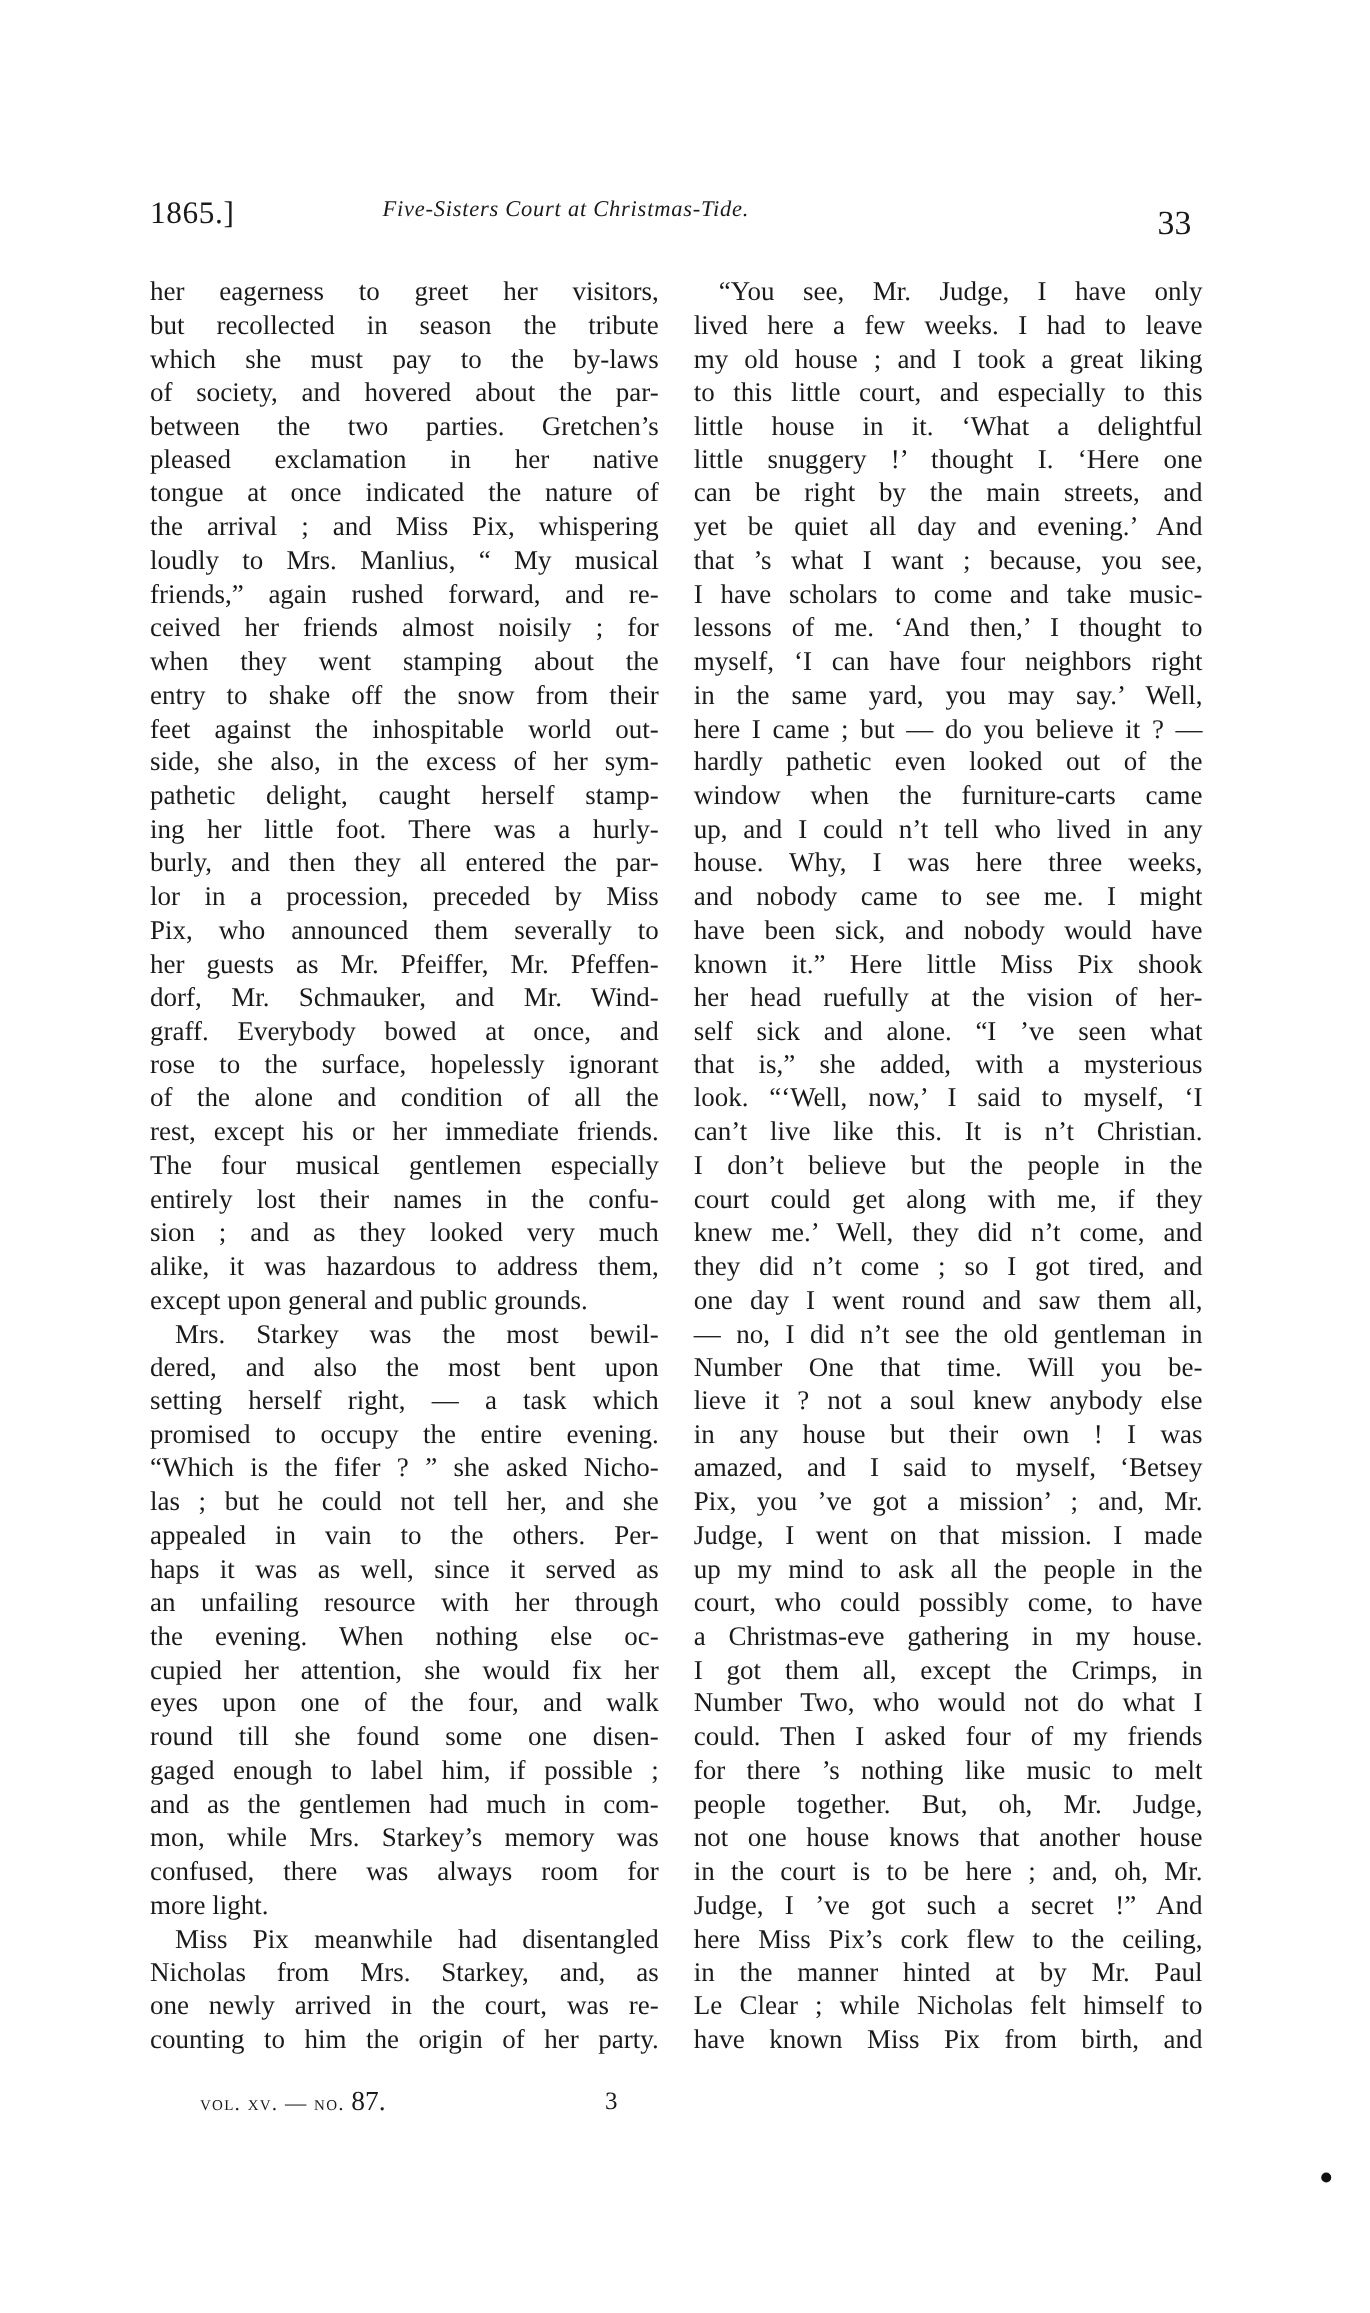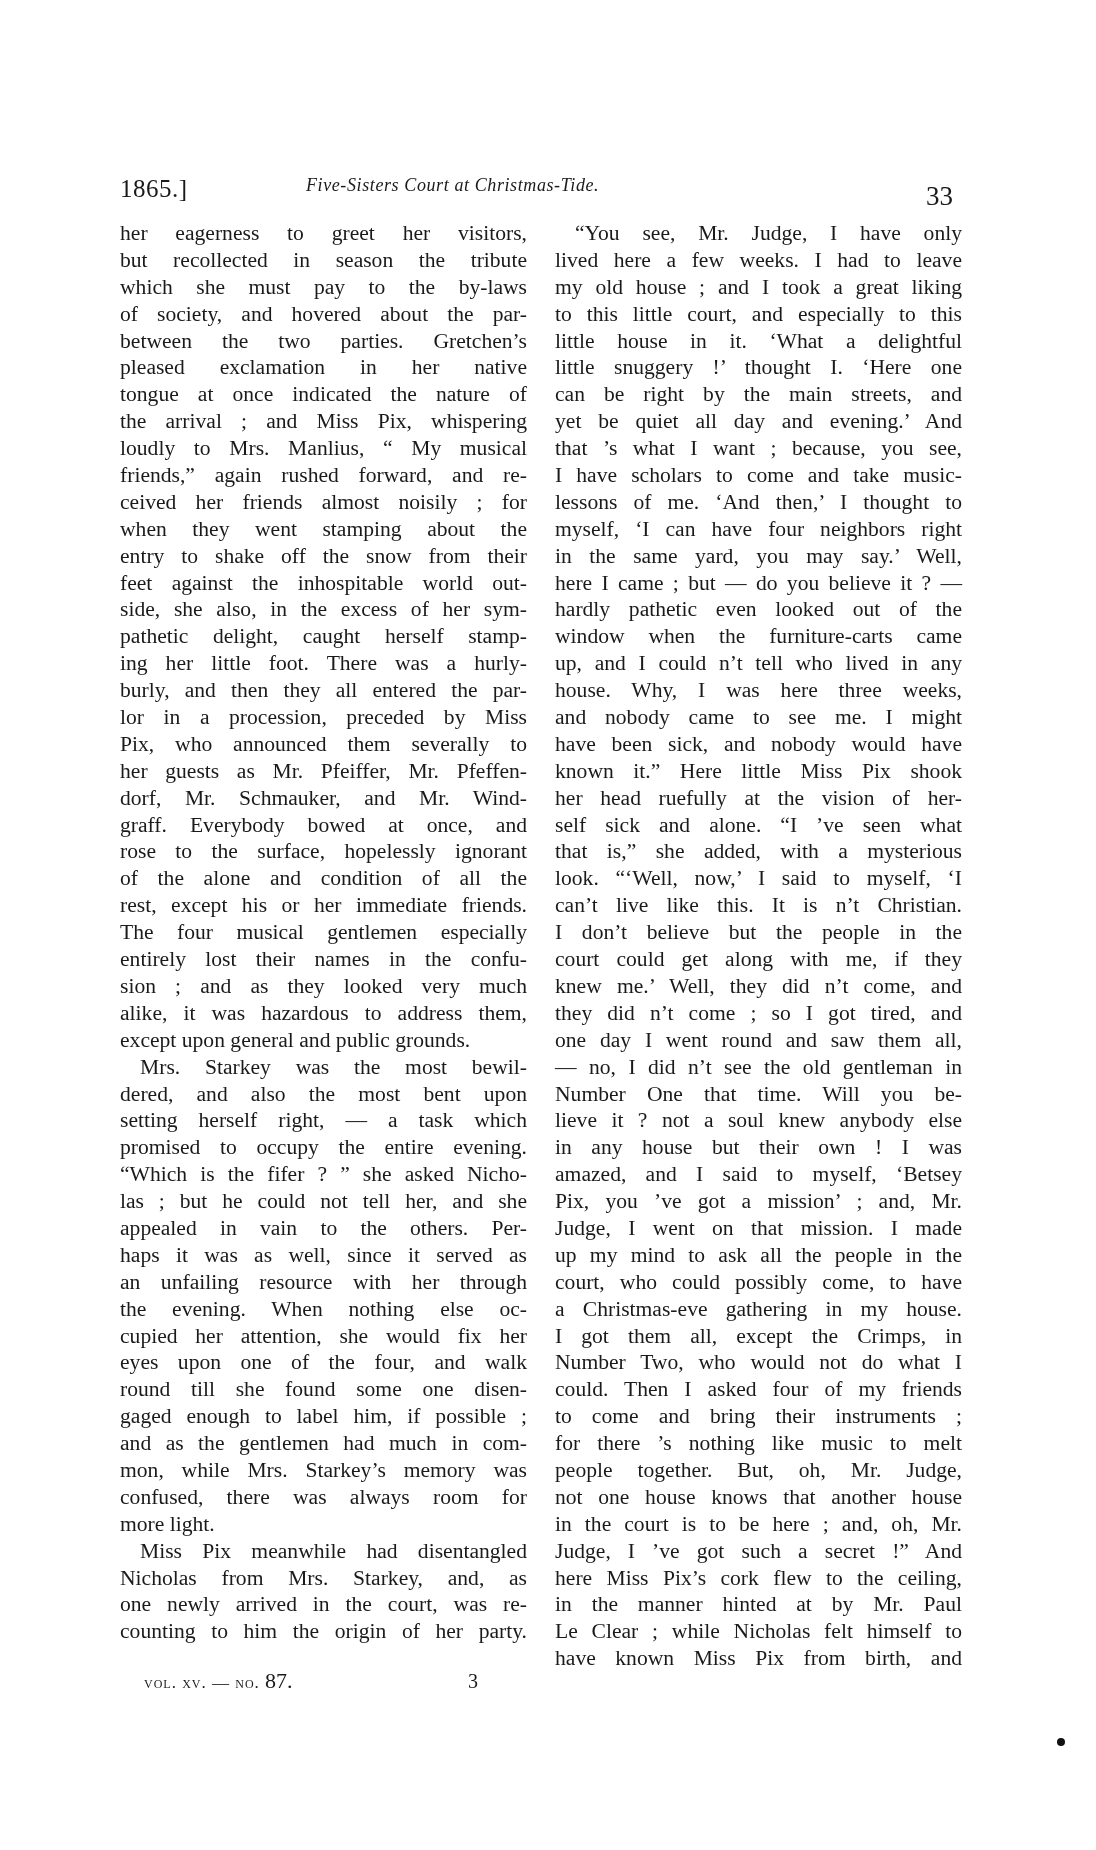--- a/index.html
+++ b/index.html
@@ -1,31 +1,31 @@
 <!DOCTYPE html>
 <html><head>
 <meta charset="utf-8">
 <style>
   html, body { margin: 0; padding: 0; background: #ffffff; }
   body {
     width: 1096px; height: 1850px; position: relative; overflow: hidden;
     font-family: "Liberation Serif", "DejaVu Serif", serif;
     color: #1a1a1a;
   }
-  .header { position: absolute; top: 175px; left: 0; width: 1008px; height: 40px; }
+  .header { position: absolute; top: 157px; left: 0; width: 1008px; height: 40px; }
   .hdr-year { position: absolute; left: 120px; top: 0; font-size: 25px; letter-spacing: 0.5px; }
   .hdr-title { position: absolute; left: 306px; top: 0; font-size: 18px; font-style: italic; letter-spacing: 0.6px; }
   .hdr-page { position: absolute; left: 926px; top: 6px; font-size: 27px; }
   .col { position: absolute; top: 220px; width: 407px; font-size: 21.6px; line-height: 26.9px; }
   .col-left { left: 120px; }
   .col-right { left: 555px; }
   .line { display: block; height: 26.9px; white-space: nowrap; text-align: justify; text-align-last: justify; }
   .line.last { text-align-last: left; }
   .line.indent { padding-left: 20px; }
-  .footer { position: absolute; top: 1668px; left: 0; width: 988px; height: 30px; }
+  .footer { position: absolute; top: 1668px; left: 16px; width: 988px; height: 30px; }
   .ftr-vol { position: absolute; left: 144px; top: 0; font-size: 17px; letter-spacing: 1px; font-variant: small-caps; }
   .ftr-vol .num { font-size: 22px; letter-spacing: 0; }
   .ftr-sig { position: absolute; left: 468px; top: 2px; font-size: 20px; }
   .ink-dot { position: absolute; left: 1057px; top: 1738px; width: 8px; height: 8px; border-radius: 50%; background: #111; }
 </style>
 </head>
 <body>
 
 <div class="header">
   <span class="hdr-year">1865.]</span>
@@ -126,21 +126,20 @@
     <span class="line">in any house but their own ! I was</span>
     <span class="line">amazed, and I said to myself, ‘Betsey</span>
     <span class="line">Pix, you ’ve got a mission’ ; and, Mr.</span>
     <span class="line">Judge, I went on that mission. I made</span>
     <span class="line">up my mind to ask all the people in the</span>
     <span class="line">court, who could possibly come, to have</span>
     <span class="line">a Christmas-eve gathering in my house.</span>
     <span class="line">I got them all, except the Crimps, in</span>
     <span class="line">Number Two, who would not do what I</span>
     <span class="line">could. Then I asked four of my friends</span>
-    <span class="line">to come and bring their instruments ;</span>
     <span class="line">for there ’s nothing like music to melt</span>
     <span class="line">people together. But, oh, Mr. Judge,</span>
     <span class="line">not one house knows that another house</span>
     <span class="line">in the court is to be here ; and, oh, Mr.</span>
     <span class="line">Judge, I ’ve got such a secret !” And</span>
     <span class="line">here Miss Pix’s cork flew to the ceiling,</span>
     <span class="line">in the manner hinted at by Mr. Paul</span>
     <span class="line">Le Clear ; while Nicholas felt himself to</span>
     <span class="line">have known Miss Pix from birth, and</span>
   </div>

